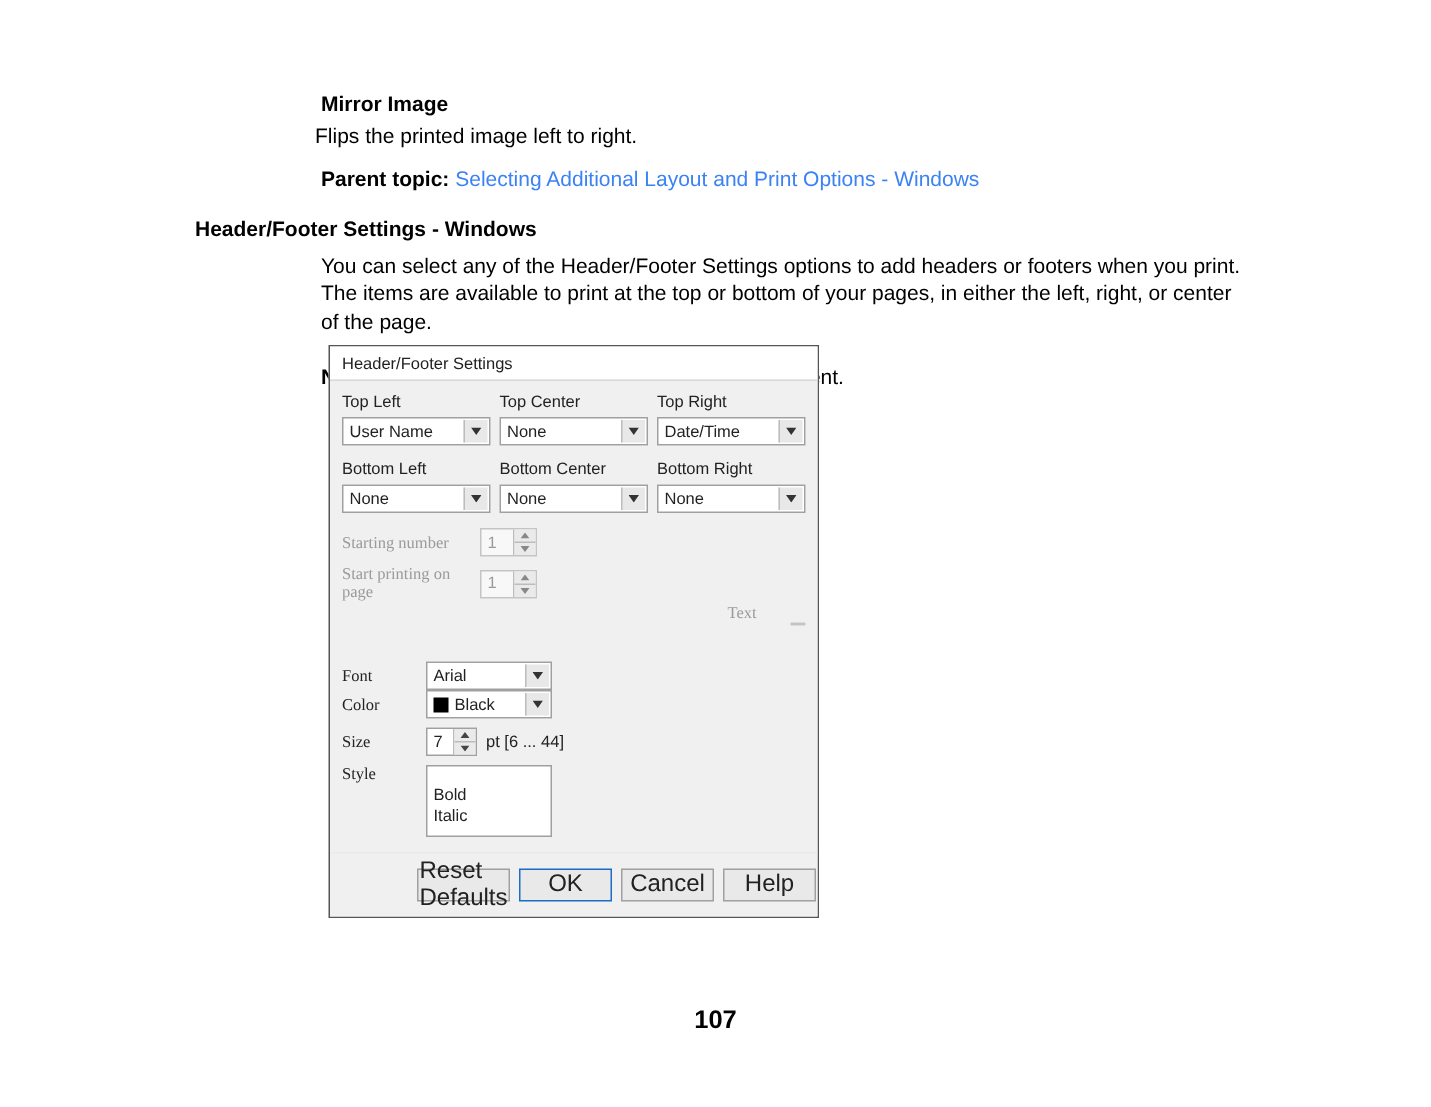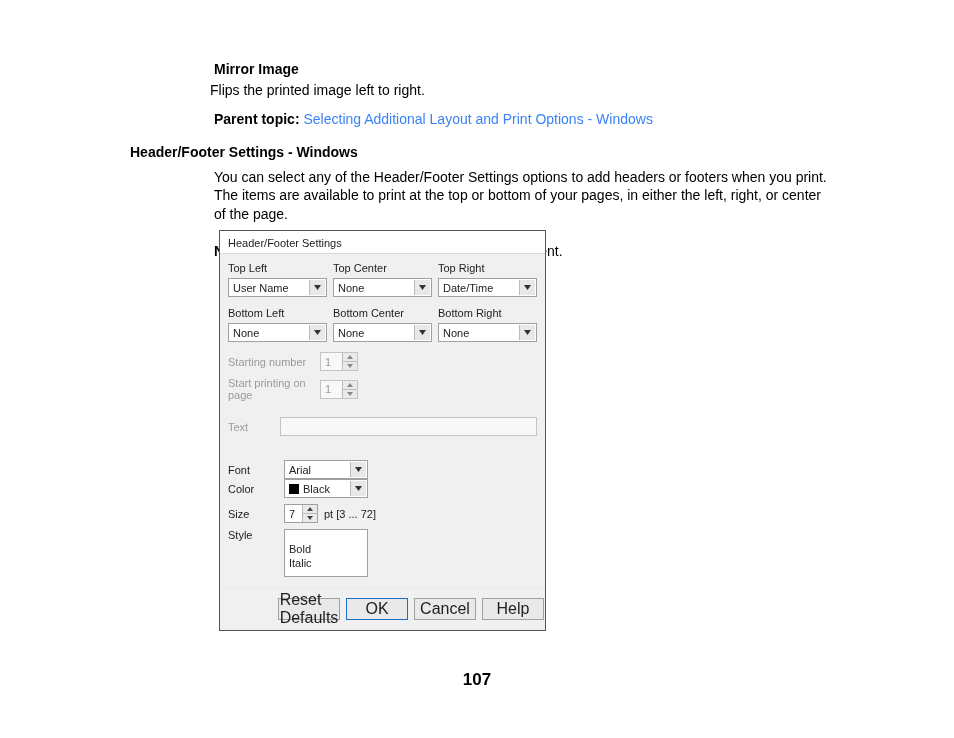--- a/index.html
+++ b/index.html
@@ -110,21 +110,21 @@
   .disabled { color: #9a9a9a; }
   .txt.disabled-box, .spin.disabled-box {
     border-color: #c4c4c4;
     background: #f8f8f8;
   }
   .kv-row {
     display: flex;
     align-items: center;
     margin-top: 10px;
   }
-  .kv-label { width: 92px; }
+  .kv-label { width: 92px; font-family: Liberation Serif, serif; }
   .spin {
     width: 38px;
     padding: 0;
   }
   .spin .spin-val {
     flex: 1;
     padding: 0 4px;
   }
   .spin .steppers {
     width: 14px;
@@ -317,21 +317,21 @@
               </span>
             <span class="step">
                 <svg viewBox="0 0 6 4">
                   <path d="M0,0 L6,0 L3,4 Z" fill="#888"></path>
                 </svg>
               </span>
           </span>
         </div>
       </div>
 
-      <div class="kv-row" style="margin-top:16px; align-items:center;">
+      <div class="kv-row" style="margin-top:2px; align-items:flex-end;flex-direction:column;">
         <div class="kv-label disabled" style="width:52px;">Text</div>
         <div class="txt disabled-box txt-full" style="height:19px;"></div>
       </div>
 
       <div style="height:18px;"></div>
 
       <div class="kv-row" style="margin-top:6px;">
         <div class="kv-label" style="width:56px;">Font</div>
         <div class="combo w2">
           <span>Arial</span>
@@ -366,21 +366,21 @@
                   <path d="M3,0 L6,4 L0,4 Z" fill="#444"></path>
                 </svg>
               </span>
             <span class="step">
                 <svg viewBox="0 0 6 4">
                   <path d="M0,0 L6,0 L3,4 Z" fill="#444"></path>
                 </svg>
               </span>
           </span>
         </div>
-        <span class="post-text">pt  [3 ... 72]</span>
+        <span class="post-text">pt  [6 ... 44]</span>
       </div>
 
       <div class="kv-row" style="margin-top:6px; align-items:flex-start;">
         <div class="kv-label" style="width:56px;">Style</div>
         <div class="list-box">
           <div>Bold</div>
           <div>Italic</div>
         </div>
       </div>
     </div>

